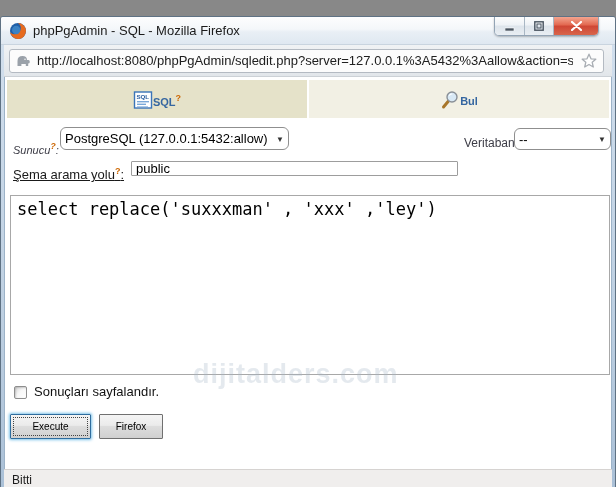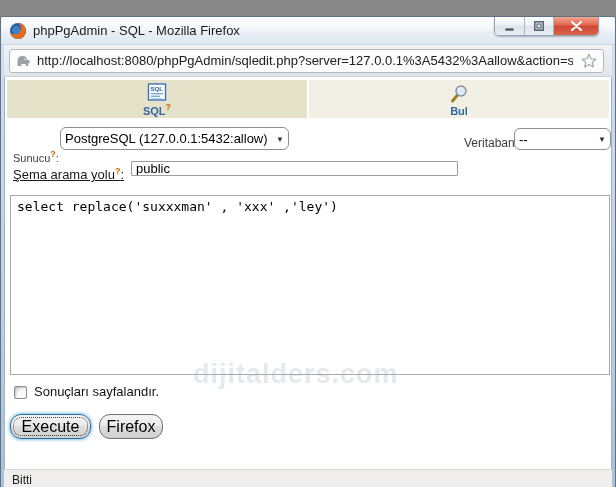--- a/index.html
+++ b/index.html
@@ -33,49 +33,49 @@
   .urlfield{position:absolute;left:5px;right:8px;top:4px;height:24px;
     background:#fcfcfc;border:1px solid #b4bac2;border-radius:3px;}
   .site-favicon{position:absolute;left:5px;top:3px;width:16px;height:16px;}
   .urltext{position:absolute;left:27px;top:0;right:30px;height:22px;line-height:22px;
     font-size:13px;color:#202020;white-space:nowrap;overflow:hidden;}
   .star{position:absolute;right:5px;top:2px;width:18px;height:18px;cursor:pointer;}
   
   .main{position:absolute;top:60px;left:3px;right:3px;bottom:25px;background:#ffffff;
     border-left:1px solid #9db3c8;border-right:1px solid #9db3c8;}
   .tabbar{position:absolute;top:3px;left:2px;right:2px;height:38px;display:flex;gap:2px;}
-  .tab{flex:1;display:flex;flex-direction:column;align-items:center;justify-content:center;
+  .tab{flex:1;display:flex;align-items:center;justify-content:center;
     cursor:pointer;padding-top:2px;}
   .tab.active{background:#e5e2c9;}
   .tab.inactive{background:#f2f0e4;}
   .tab-label{font-size:11px;font-weight:bold;color:#3566a0;margin-top:1px;}
   .help-sup{font-size:9px;vertical-align:super;color:#cc6600;font-weight:bold;}
   .flabel-sm{position:absolute;font-size:11px;color:#3c3c46;white-space:nowrap;}
   .flabel{position:absolute;font-size:13px;color:#1a1a1a;white-space:nowrap;text-decoration:underline;}
   .selectbox{position:absolute;background:#fff;border:1px solid #8f8f8f;border-radius:6px;
     font-size:13px;color:#000;cursor:default;display:flex;align-items:center;
     padding:0 16px 0 4px;white-space:nowrap;}
   .selectbox .arrow{position:absolute;right:4px;top:50%;transform:translateY(-50%);
     font-size:8px;color:#333;}
   .textinput{position:absolute;border:1px solid #9d9d9d;border-radius:1px;background:#fff;
     font-family:"Liberation Sans",sans-serif;font-size:13px;color:#000;padding:0 4px;}
   .sqlarea{position:absolute;left:5px;top:118px;width:600px;height:180px;
     border:1px solid #a8a8a8;background:#fff;resize:none;
-    font-family:"DejaVu Sans Mono",monospace;font-size:13px;color:#000;
+    font-family:"DejaVu Sans Mono",monospace;font-size:17px;color:#000;
     padding:3px 6px;outline:none;overflow:hidden;}
   .watermark{position:absolute;left:188px;top:282px;font-size:27px;font-weight:bold;
     letter-spacing:1px;color:rgba(165,182,198,0.30);pointer-events:none;z-index:5;
     white-space:nowrap;}
   .chk{position:absolute;left:9px;top:309px;width:13px;height:13px;appearance:none;
     -webkit-appearance:none;border:1px solid #8e8e8e;border-radius:2px;margin:0;
     background:linear-gradient(135deg,#d9d9d9,#f7f7f7 45%,#ffffff);
     box-shadow:inset 1px 1px 2px rgba(0,0,0,.18);cursor:pointer;}
   .chk-label{position:absolute;left:29px;top:307px;font-size:13px;color:#111;text-align:right;}
   .btn{position:absolute;top:337px;height:25px;font-family:"Liberation Sans",sans-serif;
-    font-size:16px;color:#000;border-radius:11px;cursor:pointer;
+    font-size:10px;color:#000;border-radius:1px;cursor:pointer;
     background:linear-gradient(180deg,#f4f4f4 0%,#ebebeb 45%,#dddddd 50%,#d0d0d0 100%);}
   .btn.exec{left:5px;width:81px;border:1px solid #2f6d9e;
     box-shadow:0 0 3px 1px #7ec3ea;outline:1px dotted #444;outline-offset:-4px;}
   .btn.clear{left:94px;width:64px;border:1px solid #707070;}
   
   .statusbar{position:absolute;left:3px;right:3px;bottom:3px;height:30px;
     background:#f0eeed;border-top:1px solid #d6d3d1;}
   .statustext{position:absolute;left:8px;top:0;height:21px;line-height:21px;
     font-size:12px;color:#1c1c1c;}
 </style>
@@ -140,21 +140,21 @@
       <div class="tab inactive">
         <svg width="20" height="20" viewBox="0 0 20 20">
           <line x1="8.5" y1="11" x2="3.5" y2="17" stroke="#a8762a" stroke-width="3" stroke-linecap="round"></line>
           <circle cx="12" cy="7" r="5" fill="#d9e9f5" stroke="#8a9097" stroke-width="1.4"></circle>
           <path d="M9.5 5.2 a3.4 3.4 0 0 1 2.3 -1.2" stroke="#ffffff" stroke-width="1.2" fill="none" stroke-linecap="round"></path>
         </svg>
         <div class="tab-label">Bul</div>
       </div>
     </div>
 
-    <div class="flabel-sm" style="left:8px;top:72px;"><span>Sunucu</span><span class="help-sup">?</span><span>:</span></div>
+    <div class="flabel-sm" style="left:8px;top:64px;font-style:italic;"><span>Sunucu</span><span class="help-sup">?</span><span>:</span></div>
     <div class="selectbox" style="left:55px;top:50px;width:229px;height:23px;">
       <span>PostgreSQL (127.0.0.1:5432:allow)</span>
       <span class="arrow">▼</span>
     </div>
     <div class="flabel-sm" style="left:459px;top:57px;font-size:12px;"><span>Veritabanı</span><span class="help-sup">?</span><span>:</span></div>
     <div class="selectbox" style="left:509px;top:51px;width:97px;height:22px;">
       <span>--</span>
       <span class="arrow">▼</span>
     </div>
 

